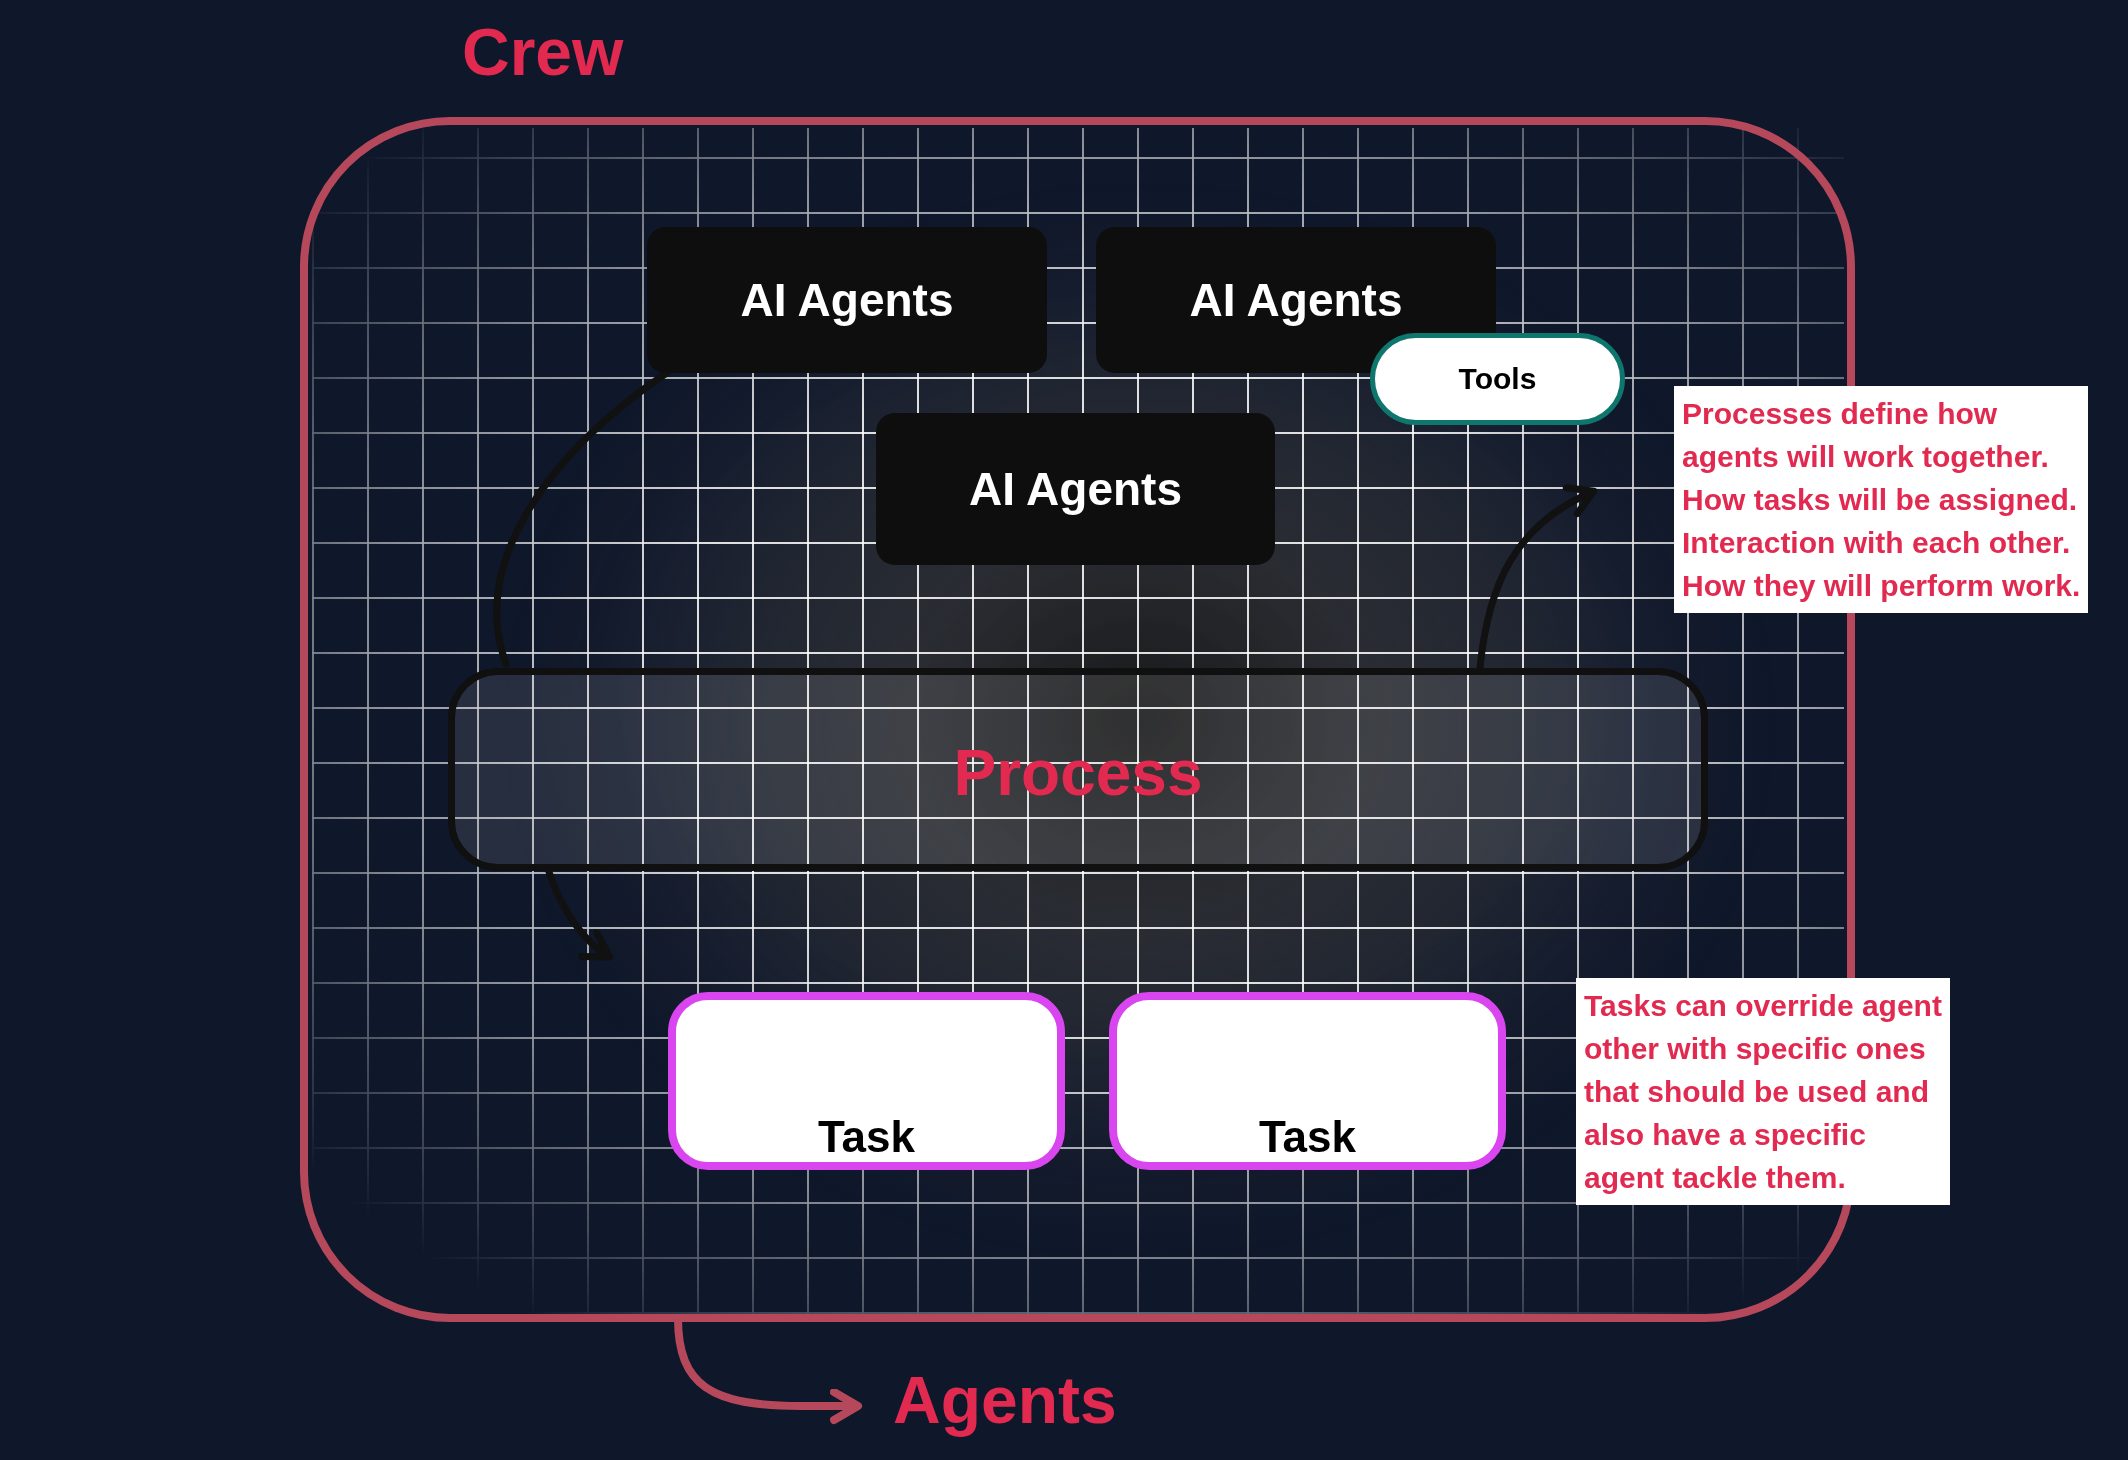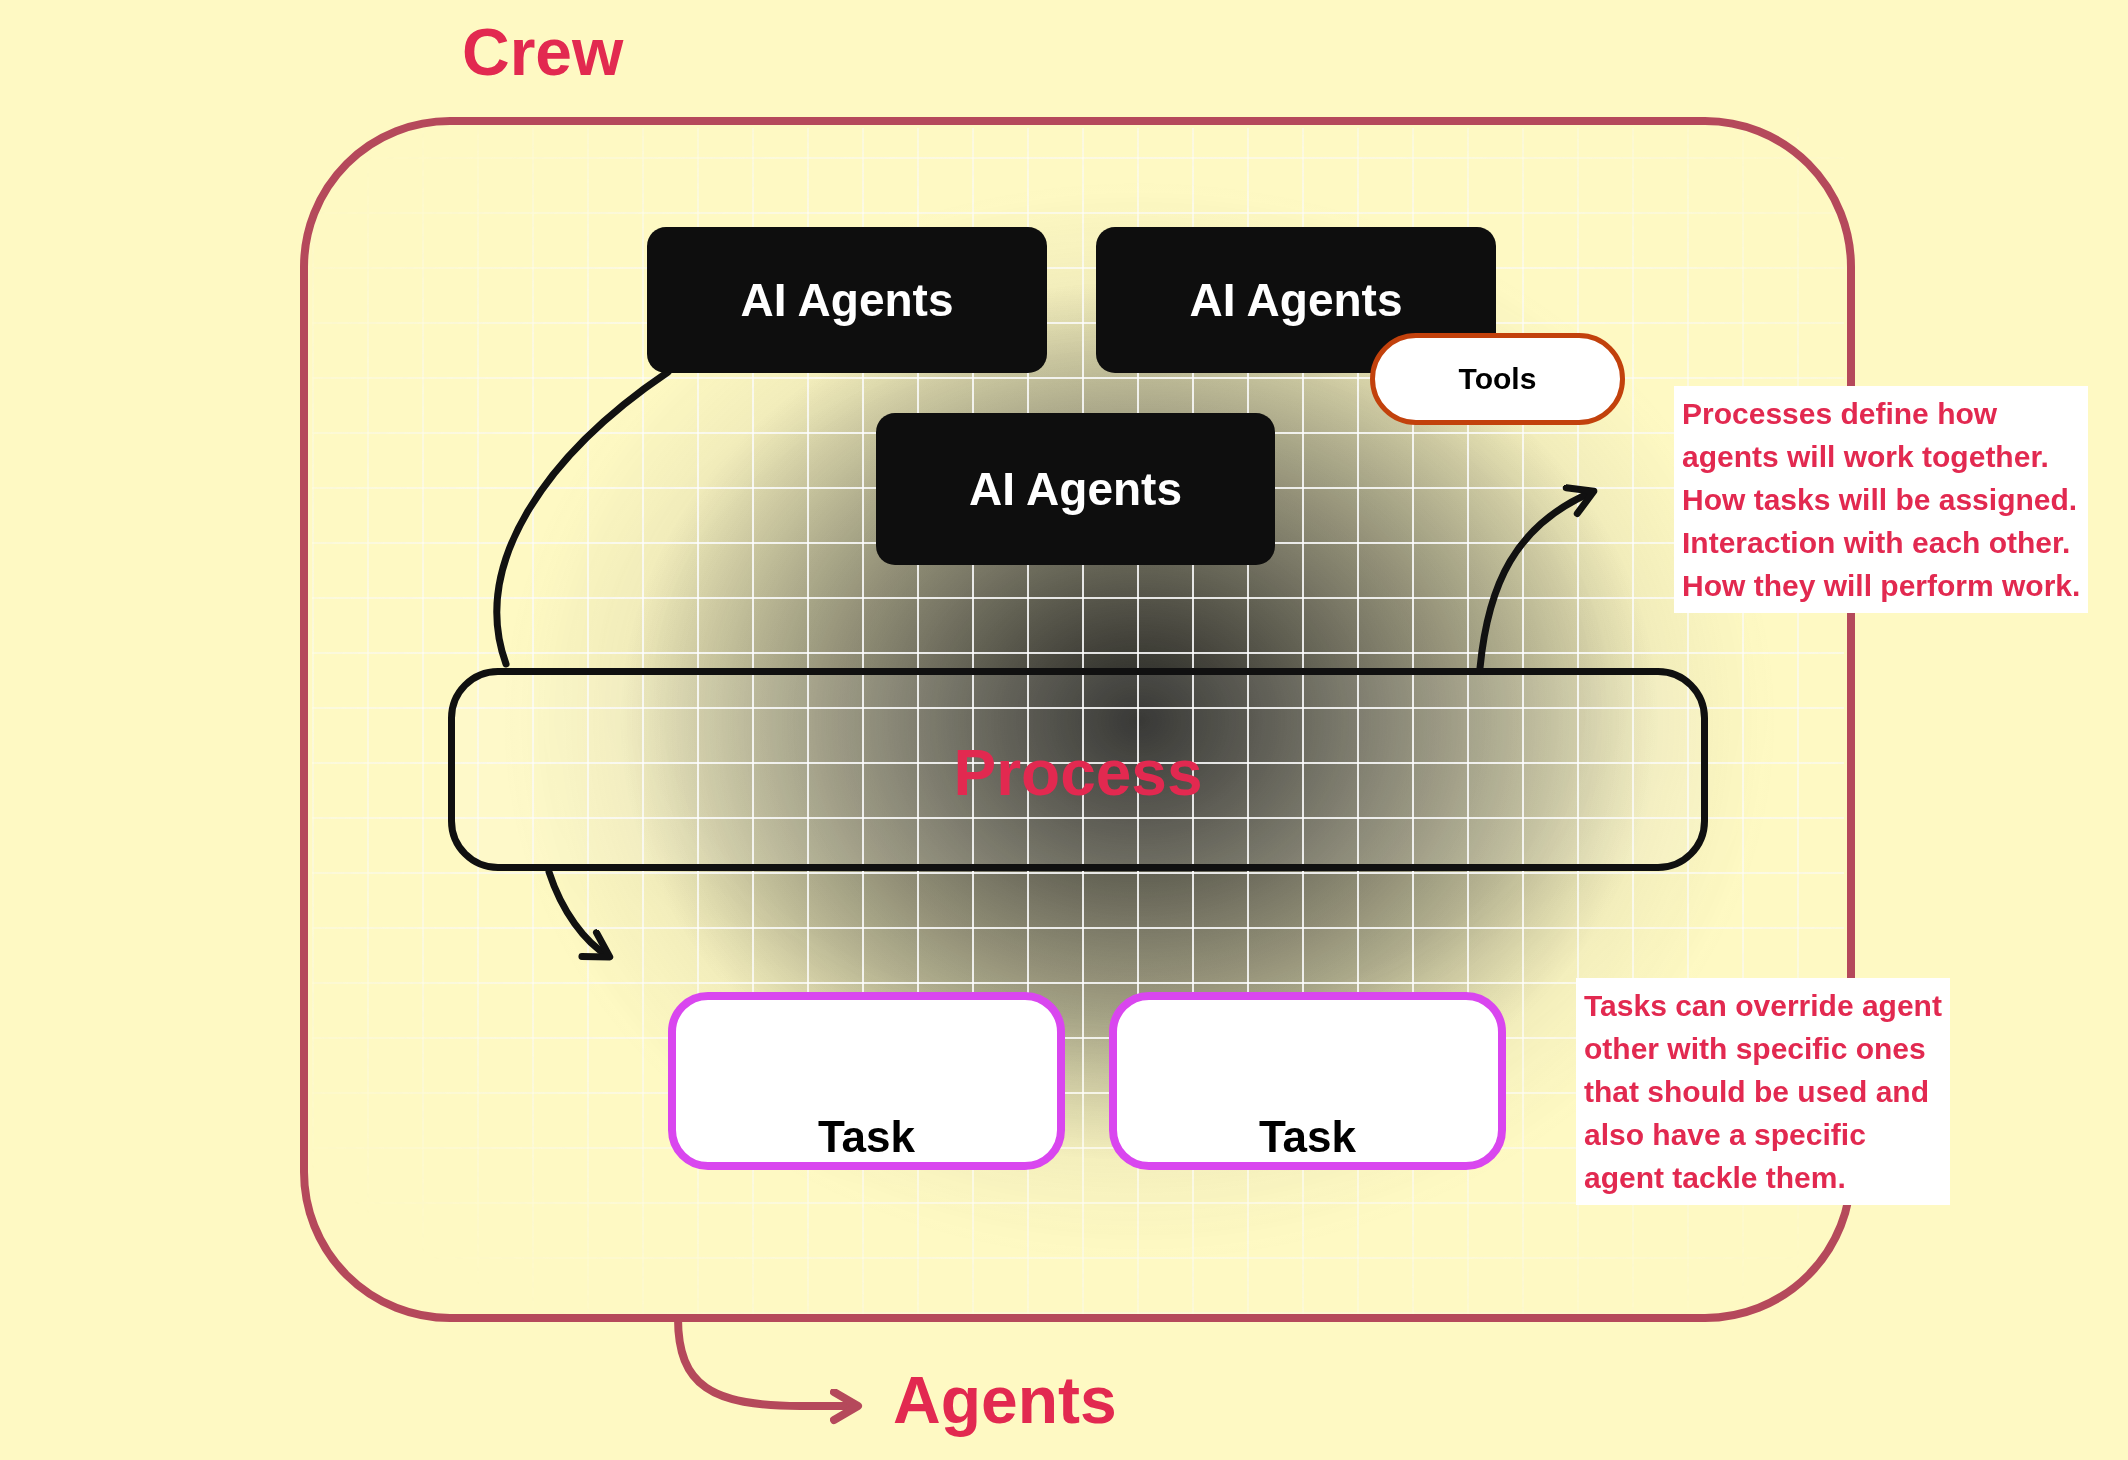--- a/index.html
+++ b/index.html
@@ -1,17 +1,17 @@
 <!DOCTYPE html>
 <html><head>
 <meta charset="utf-8">
 <style>
   html,body { margin:0; padding:0; background:#ffffff; }
   .canvas {
-    position:relative; width:2128px; height:1460px; background:#fef9c3;
+    position:relative; width:2128px; height:1460px; background:#0f172a;
     font-family:"Liberation Sans", sans-serif; overflow:hidden;
   }
 
   
   .grid-bg {
     position:absolute; left:312px; top:128px; width:1532px; height:1186px; z-index:1;
     background-image:
       repeating-linear-gradient(90deg, rgba(255,255,255,0.85) 0 2px, transparent 2px 55px),
       repeating-linear-gradient(0deg,  rgba(255,255,255,0.85) 0 2px, transparent 2px 55px),
       repeating-linear-gradient(90deg, rgba(90,90,90,0.20) 0 2px, transparent 2px 55px),
@@ -35,21 +35,21 @@
     position:absolute; background:#0E0E0E; border-radius:19px; z-index:4;
     display:flex; align-items:center; justify-content:center;
     color:#ffffff; font-weight:bold; font-size:46px;
   }
   .agents-1 { left:647px;  top:227px; width:400px; height:146px; }
   .agents-2 { left:1096px; top:227px; width:400px; height:146px; }
   .agents-3 { left:876px;  top:413px; width:399px; height:152px; }
 
   .tools-pill {
     position:absolute; left:1370px; top:333px; width:255px; height:92px; z-index:5;
-    box-sizing:border-box; background:#ffffff; border:5px solid #c2410c; border-radius:46px;
+    box-sizing:border-box; background:#ffffff; border:5px solid #0f766e; border-radius:46px;
     display:flex; align-items:center; justify-content:center;
     color:#000; font-weight:bold; font-size:30px;
   }
 
   .process-box {
     position:absolute; left:448px; top:668px; width:1260px; height:203px; z-index:4;
     box-sizing:border-box; border:7px solid #101010; border-radius:50px;
     background:rgba(255,255,255,0.10);
     display:flex; align-items:center; justify-content:center;
   }

